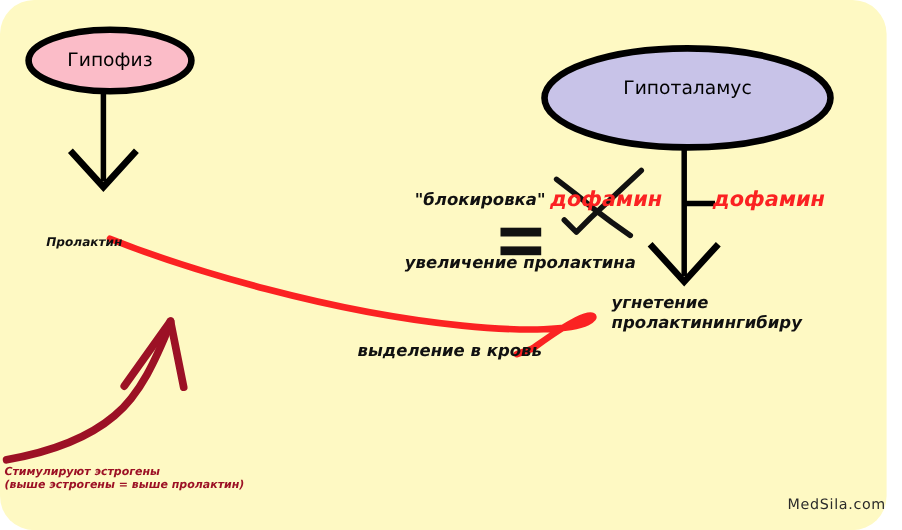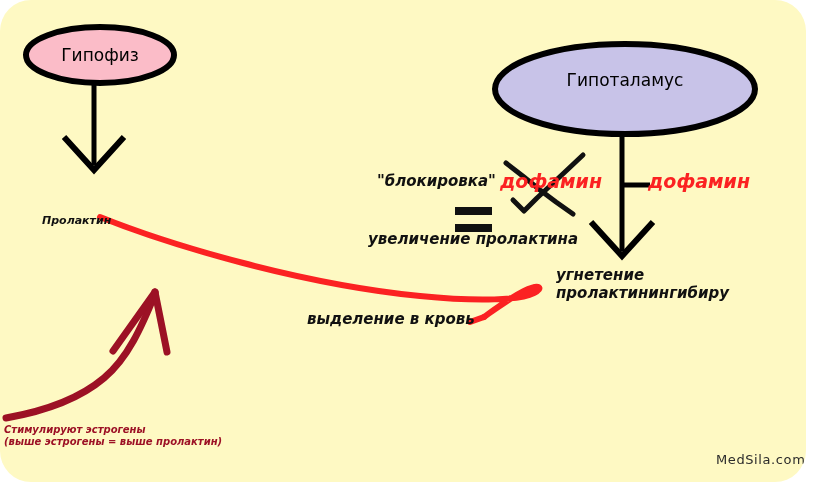--- a/index.html
+++ b/index.html
@@ -46,21 +46,21 @@
   .annot-black { color: #111111; }
   .annot-red   { color: #fb2222; }
   .annot-maroon{ color: #9c1125; }
 
   #lbl-prolactin      { left: 42px;  top: 194px; font-size: 11px; margin-top: 20px; }
   #lbl-blokirovka     { left: 377px; top: 172px; font-size: 15px; }
   #lbl-dofamin-crossed{ left: 500px; top: 170px; font-size: 19px; }
   #lbl-dofamin-right  { left: 648px; top: 170px; font-size: 19px; }
   #lbl-uvelichenie    { left: 368px; top: 230px; font-size: 15px; }
   #lbl-ugnetenie      { left: 556px; top: 266px; font-size: 15px; }
-  #lbl-vydelenie      { left: 307px; top: 310px; font-size: 15px; }
+  #lbl-vydelenie      { left: 325px; top: 310px; font-size: 15px; }
   #lbl-stimuliruyut   { left: 4px;   top: 424px; font-size: 10px; }
 
   #watermark {
     position: absolute;
     left: 716px;
     top: 452px;
     z-index: 7;
     font-family: "DejaVu Sans", sans-serif;
     font-weight: normal;
     font-size: 13px;

